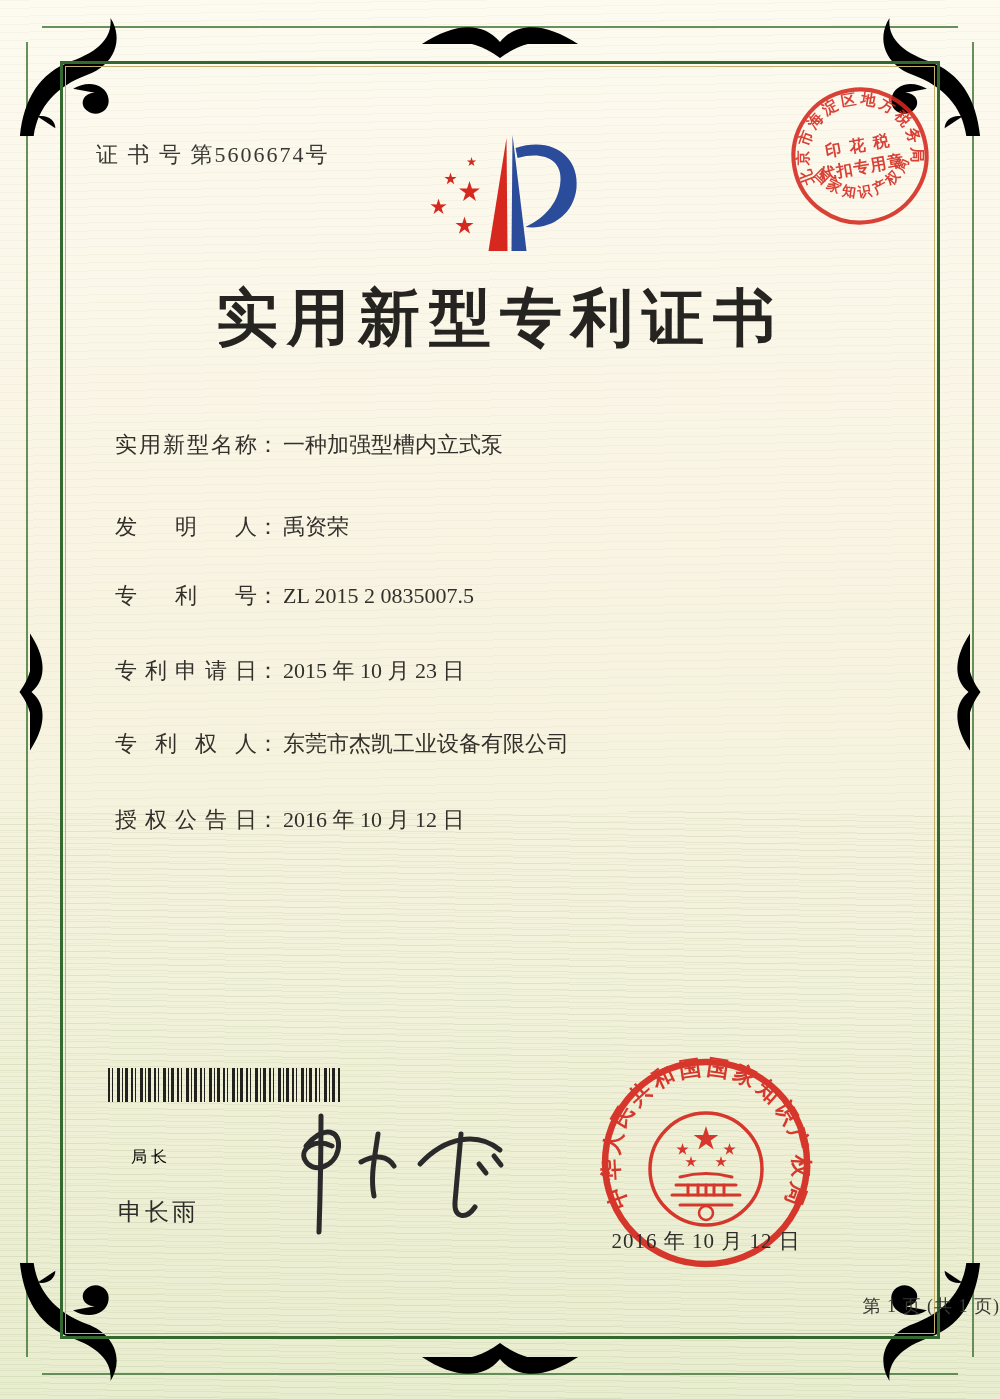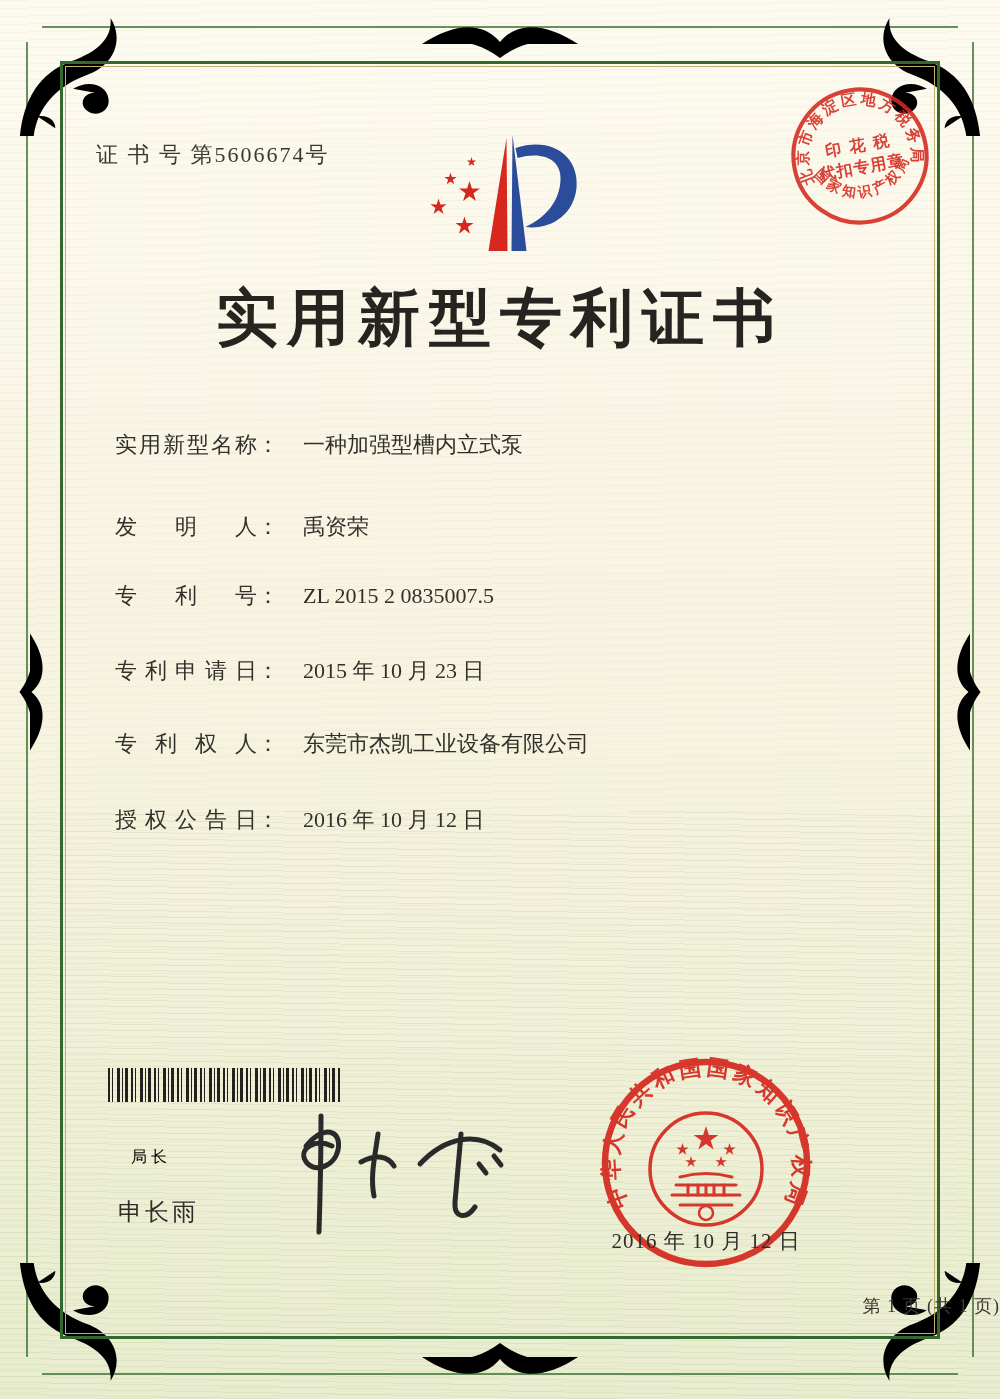--- a/index.html
+++ b/index.html
@@ -36,21 +36,21 @@
   
   .cert-no{position:absolute;left:96px;top:140px;font-size:22px;letter-spacing:2px;color:#3a3834;}
   .logo{position:absolute;left:417px;top:108px;width:175px;height:160px;}
   .stamp-tax{position:absolute;left:782px;top:78px;width:156px;height:156px;transform:rotate(-10deg);opacity:.88;}
   .title{position:absolute;left:0;right:0;top:276px;text-align:center;
     font-size:62px;font-weight:bold;letter-spacing:9px;color:#262420;}
   .fields{position:absolute;left:115px;top:0;width:780px;}
   .field{position:absolute;left:0;font-size:22px;white-space:nowrap;color:#33302b;}
   .f0{top:402px;} .f1{top:484px;} .f2{top:553px;} .f3{top:628px;} .f4{top:701px;} .f5{top:777px;}
   .flabel{display:inline-block;width:142px;text-align:justify;text-align-last:justify;vertical-align:bottom;margin-top:28px;}
-  .fvalue{margin-left:24px;}
+  .fvalue{margin-left:4px;}
   .paras{position:absolute;left:99px;top:818px;width:806px;}
   .paras p{margin:0;font-size:21px;line-height:31.5px;text-indent:2em;
     text-align:justify;word-break:break-all;color:#343129;}
   .barcode{position:absolute;left:108px;top:1068px;width:232px;height:34px;
     background:repeating-linear-gradient(90deg,
       #23211e 0 2px,transparent 2px 4px,
       #23211e 4px 5px,transparent 5px 9px,
       #23211e 9px 12px,transparent 12px 14px,
       #23211e 14px 15px,transparent 15px 17px,
       #23211e 17px 20px,transparent 20px 23px);}

